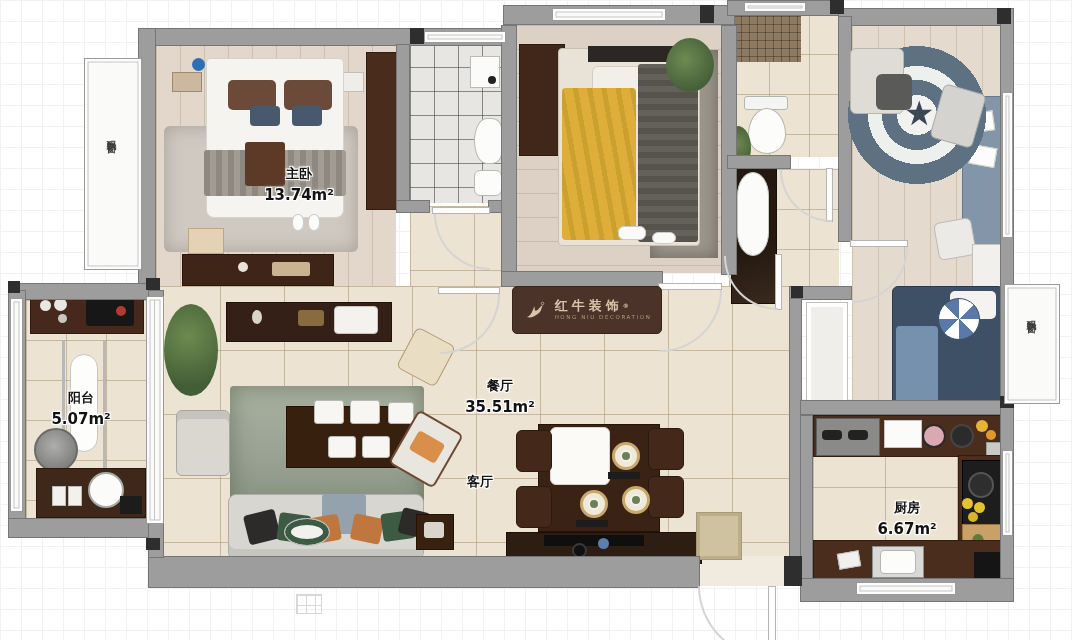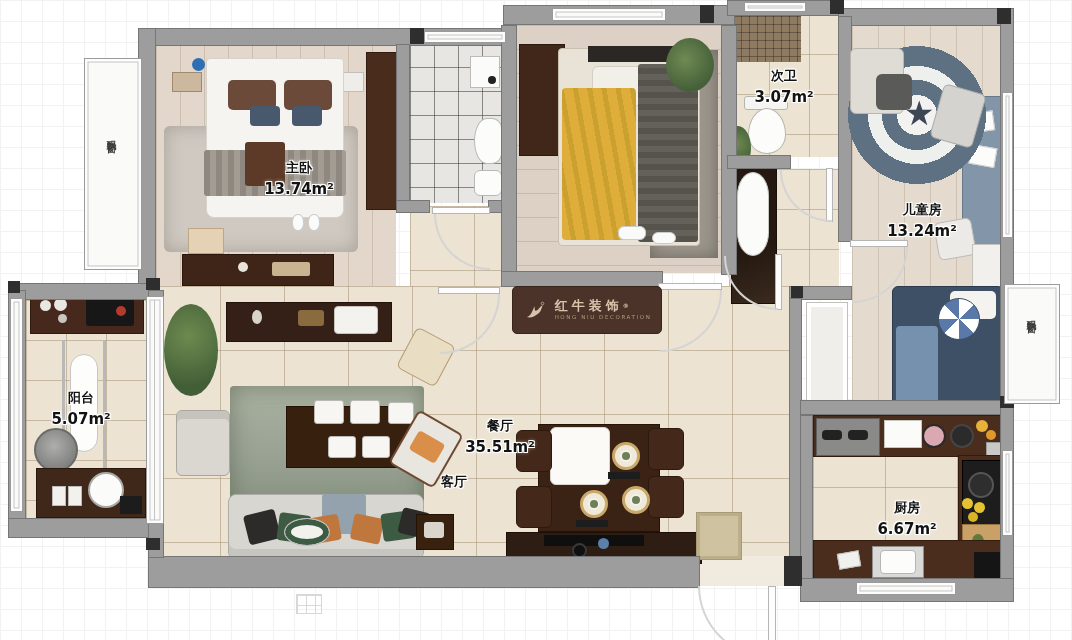--- a/index.html
+++ b/index.html
@@ -293,41 +293,33 @@
   <div class="abs arc br" style="left:660px;top:290px;width:62px;height:62px;"></div>
   <div class="abs leaf" style="left:826px;top:168px;width:7px;height:54px;"></div>
   <div class="abs arc bl" style="left:780px;top:170px;width:52px;height:52px;"></div>
   <div class="abs leaf" style="left:850px;top:240px;width:58px;height:7px;"></div>
   <div class="abs arc br" style="left:852px;top:247px;width:56px;height:56px;"></div>
   <div class="abs leaf" style="left:775px;top:254px;width:7px;height:56px;"></div>
   <div class="abs arc bl" style="left:724px;top:256px;width:54px;height:54px;"></div>
   <div class="abs leaf" style="left:768px;top:586px;width:8px;height:70px;"></div>
   <div class="abs arc bl" style="left:698px;top:586px;width:72px;height:72px;"></div>
 
-  <div class="abs rlabel" style="left:249px;top:158px;width:100px;">
+  <div class="abs rlabel" style="left:249px;top:164px;width:100px;">
     <span class="nm">主卧</span>
     <span class="ar">13.74m²</span>
-  </div>
-  <div class="abs rlabel" style="left:740px;top:66px;width:88px;">
-    <span class="nm">次卫</span>
-    <span class="ar">3.07m²</span>
-  </div>
-  <div class="abs rlabel" style="left:874px;top:200px;width:96px;">
-    <span class="nm">儿童房</span>
-    <span class="ar">13.24m²</span>
   </div>
   <div class="abs rlabel" style="left:38px;top:388px;width:86px;">
     <span class="nm">阳台</span>
     <span class="ar">5.07m²</span>
   </div>
-  <div class="abs rlabel" style="left:454px;top:416px;width:92px;">
+  <div class="abs rlabel" style="left:454px;top:376px;width:92px;">
     <span class="nm">餐厅</span>
     <span class="ar">35.51m²</span>
   </div>
-  <div class="abs rlabel" style="left:424px;top:472px;width:60px;">
+  <div class="abs rlabel" style="left:450px;top:472px;width:60px;">
     <span class="nm">客厅</span>
     <span class="ar"></span>
   </div>
   <div class="abs rlabel" style="left:864px;top:498px;width:86px;">
     <span class="nm">厨房</span>
     <span class="ar">6.67m²</span>
   </div>
 
   <div class="abs" style="left:296px;top:594px;width:26px;height:20px;border:1px solid #d8d8d6;background:linear-gradient(#d8d8d6 1px,transparent 1px),linear-gradient(90deg,#d8d8d6 1px,transparent 1px);background-size:9px 10px;"></div>
 

